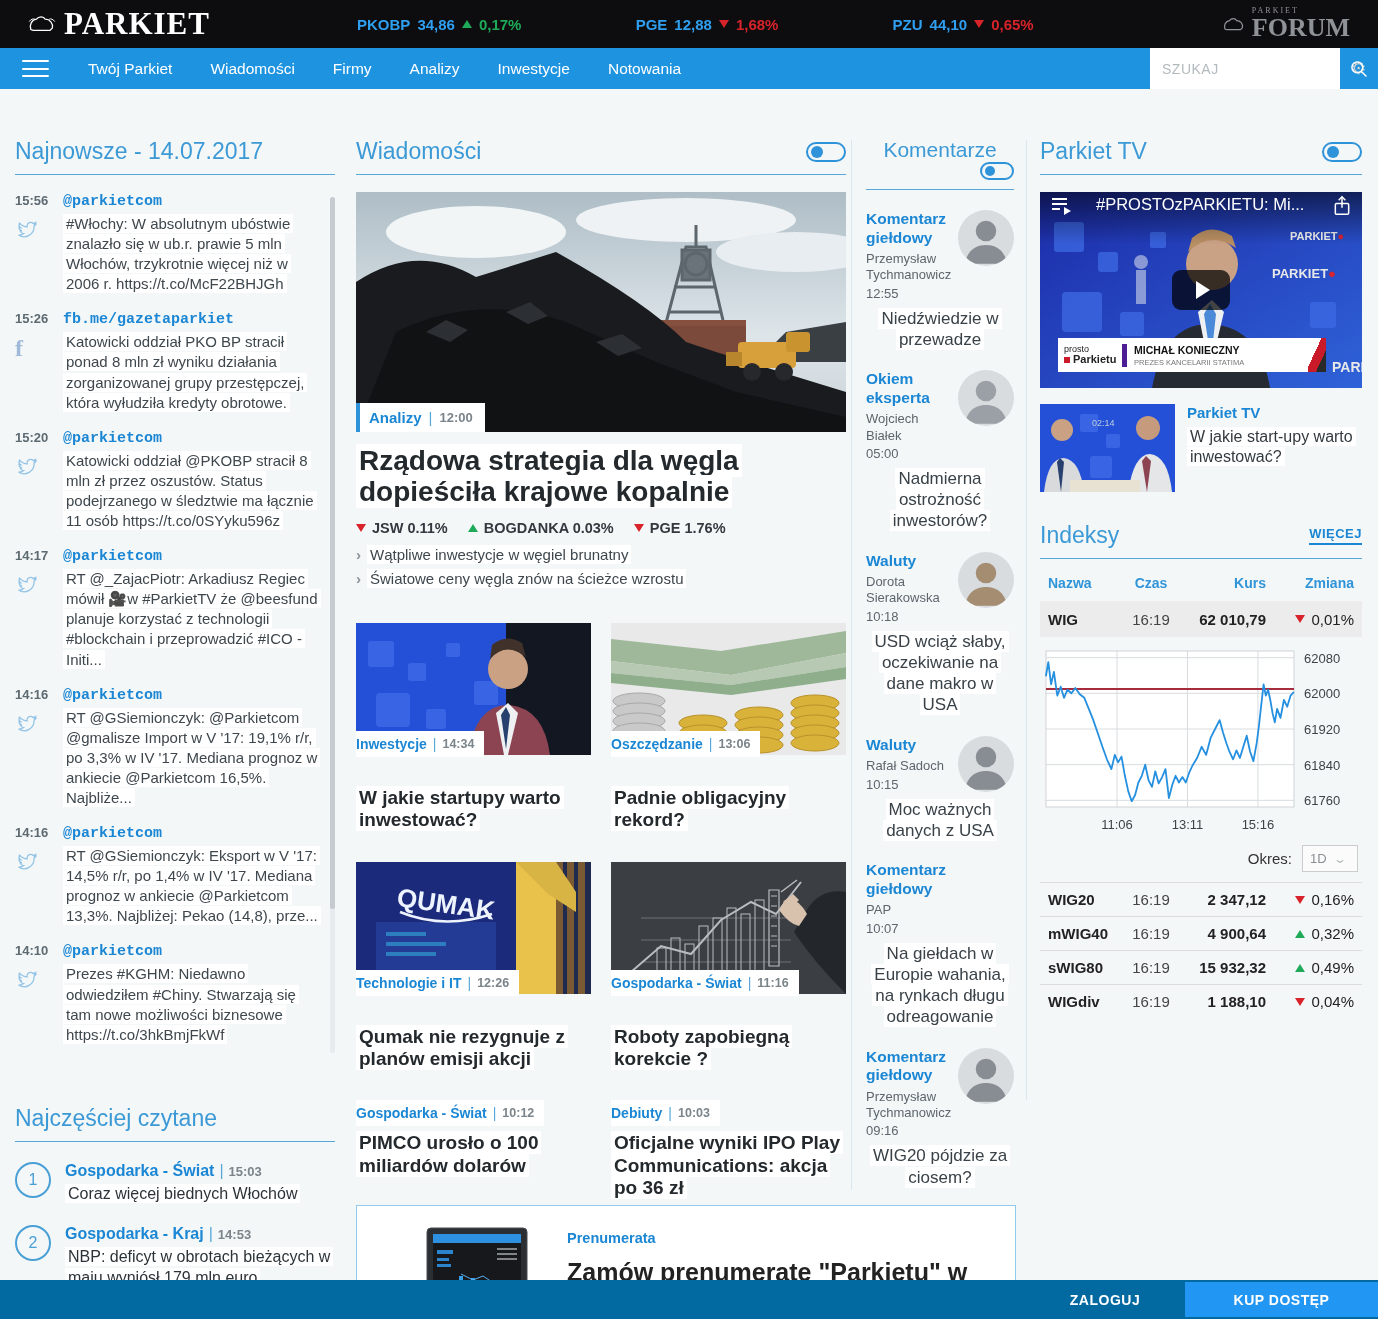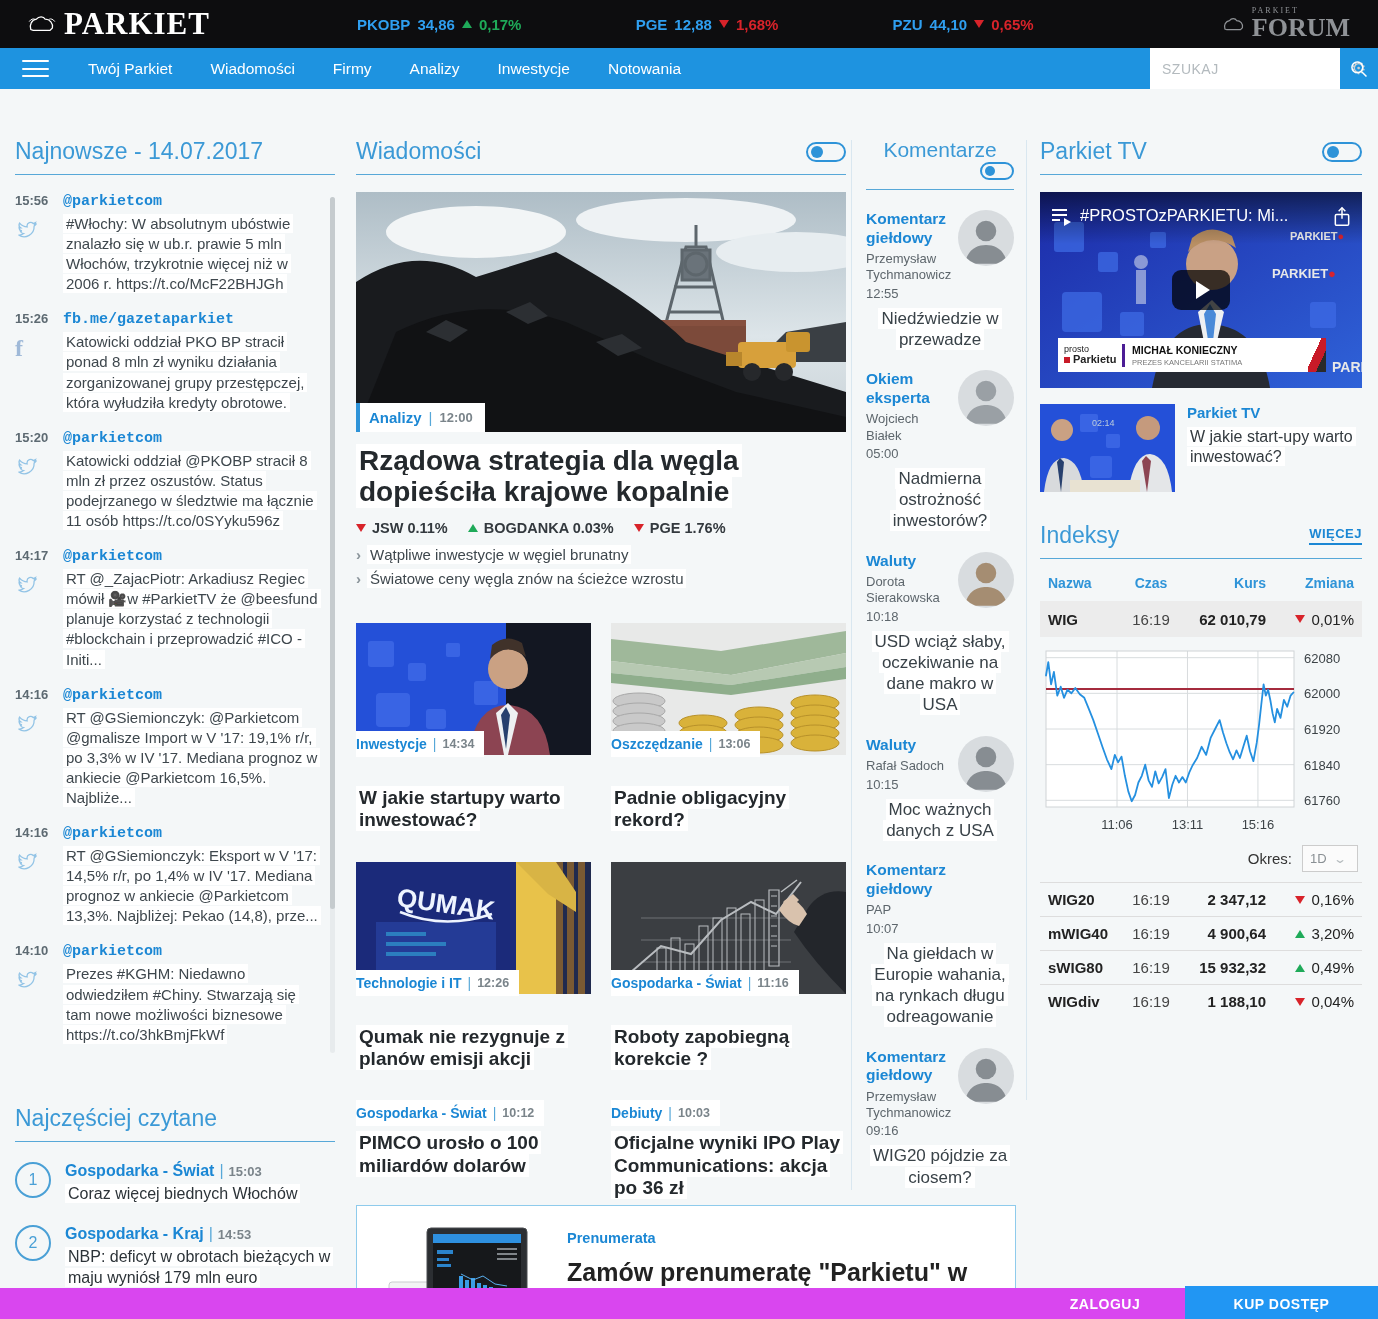--- a/index.html
+++ b/index.html
@@ -104,30 +104,30 @@
   .com-author{font-size:13px;color:#5d666c;margin-top:4px;line-height:1.25;}
   .com-time{font-size:13px;color:#5d666c;margin-top:2px;}
   .avatar{flex:none;width:56px;height:56px;border-radius:50%;background:#d8dcdf;overflow:hidden;}
   .com-line{font-size:17px;color:#394248;line-height:1.25;margin-top:7px;text-align:center;}
   .popular{margin-top:34px;}
   .pop-title{color:#3b99d6;font-size:21px;font-weight:400;}
   .pop-link{display:block;color:#2e93d8;font-size:16px;margin-top:9px;text-decoration:none;line-height:1.25;cursor:pointer;}
 
   
   .video{position:relative;margin-top:17px;width:322px;height:196px;overflow:hidden;cursor:pointer;}
-  .vid-top{position:absolute;top:0;left:0;right:0;height:52px;background:linear-gradient(#00000088,#00000000);display:flex;align-items:flex-start;padding:14px 10px 0 10px;gap:8px;}
+  .vid-top{position:absolute;top:0;left:0;right:0;height:52px;background:linear-gradient(#00000088,#00000000);display:flex;align-items:flex-start;padding:3px 10px 0 10px;gap:24px;}
   .vid-title{color:#fff;font-size:16.5px;flex:1;white-space:nowrap;overflow:hidden;}
   .playbtn{position:absolute;left:50%;top:50%;transform:translate(-50%,-50%);width:58px;height:40px;background:#000000b8;border-radius:9px;display:flex;align-items:center;justify-content:center;}
   .playbtn .ptri{width:0;height:0;border-left:14px solid #fff;border-top:9px solid transparent;border-bottom:9px solid transparent;margin-left:4px;}
   .caption{position:absolute;left:18px;right:36px;bottom:16px;height:34px;background:#fff;display:flex;align-items:center;overflow:hidden;}
   .cap-brand{flex:none;width:64px;padding-left:6px;line-height:1;font-family:"Liberation Serif",serif;color:#222;}
   .cap-b1{font-size:9px;display:block;}
   .cap-b2{font-size:11px;font-weight:bold;display:block;}
   .cap-b2::before{content:"";display:inline-block;width:6px;height:6px;background:#c81a28;margin-right:3px;}
-  .cap-text{flex:1;border-left:3px solid #4c1d95;padding-left:7px;}
+  .cap-text{flex:1;border-left:5px solid #4c1d95;padding-left:7px;}
   .cap-name{font-size:10.5px;font-weight:bold;color:#111;display:block;}
   .cap-role{font-size:7.5px;color:#777;display:block;margin-top:2px;}
   .cap-stripe{flex:none;width:18px;height:100%;background:linear-gradient(115deg,#fff 40%,#c81a28 40%,#c81a28 70%,#2a2a2a 70%);}
   .tv-item{display:flex;gap:12px;margin-top:16px;cursor:pointer;}
   .tv-thumb{flex:none;width:135px;height:88px;}
   .tv-label{color:var(--link);font-weight:bold;font-size:15px;}
   .tv-title{font-size:16px;color:#333a3f;margin-top:6px;line-height:1.25;}
 
   .idx-head{margin-top:30px;}
   .more{margin-left:auto;color:#1b87d4;font-size:13px;font-weight:bold;letter-spacing:.5px;cursor:pointer;border-bottom:2px solid #1b87d4;padding-bottom:2px;}
@@ -147,21 +147,21 @@
   .period .pv{font-size:13px;color:#8a9094;}
   .period .chevd{color:#b5bbbe;font-size:12px;transform:scaleX(1.4);}
 
   
   .subscribe{position:absolute;left:356px;top:1205px;width:660px;height:130px;background:#fff;border:1px solid #8ecbec;z-index:2;}
   .sub-label{position:absolute;left:210px;top:24px;color:var(--link);font-weight:bold;font-size:14.5px;}
   .sub-title{position:absolute;left:210px;top:52px;font-size:25px;font-weight:bold;color:#222;width:430px;line-height:1.15;}
   .sub-art{position:absolute;left:24px;top:14px;}
 
   
-  .footer{position:absolute;left:0;bottom:0;width:100%;height:31px;background:#d946ef;z-index:40;display:flex;align-items:center;justify-content:flex-end;}
+  .footer{position:absolute;left:0;bottom:0;width:100%;height:39px;background:#0369a1;z-index:40;display:flex;align-items:center;justify-content:flex-end;}
   .login-btn{color:#fff;font-weight:bold;font-size:14px;letter-spacing:.5px;width:160px;text-align:center;cursor:pointer;}
   .buy-btn{width:193px;height:35px;background:#2196f3;color:#fff;font-weight:bold;font-size:14px;letter-spacing:.5px;display:flex;align-items:center;justify-content:center;cursor:pointer;}
 </style>
 </head>
 <body>
 
 <div class="page">
 
   <header class="topbar">
     <div class="brand">
@@ -847,21 +847,21 @@
             <span class="tri"></span>
             <span>0,16%</span>
           </span>
       </div>
       <div class="idx-grid idx-row" data-dir="up">
         <span class="nm">mWIG40</span>
         <span class="tmv">16:19</span>
         <span class="val">4 900,64</span>
         <span class="chg">
             <span class="tri"></span>
-            <span>3,20%</span>
+            <span>0,32%</span>
           </span>
       </div>
       <div class="idx-grid idx-row" data-dir="up">
         <span class="nm">sWIG80</span>
         <span class="tmv">16:19</span>
         <span class="val">15 932,32</span>
         <span class="chg">
             <span class="tri"></span>
             <span>0,49%</span>
           </span>

